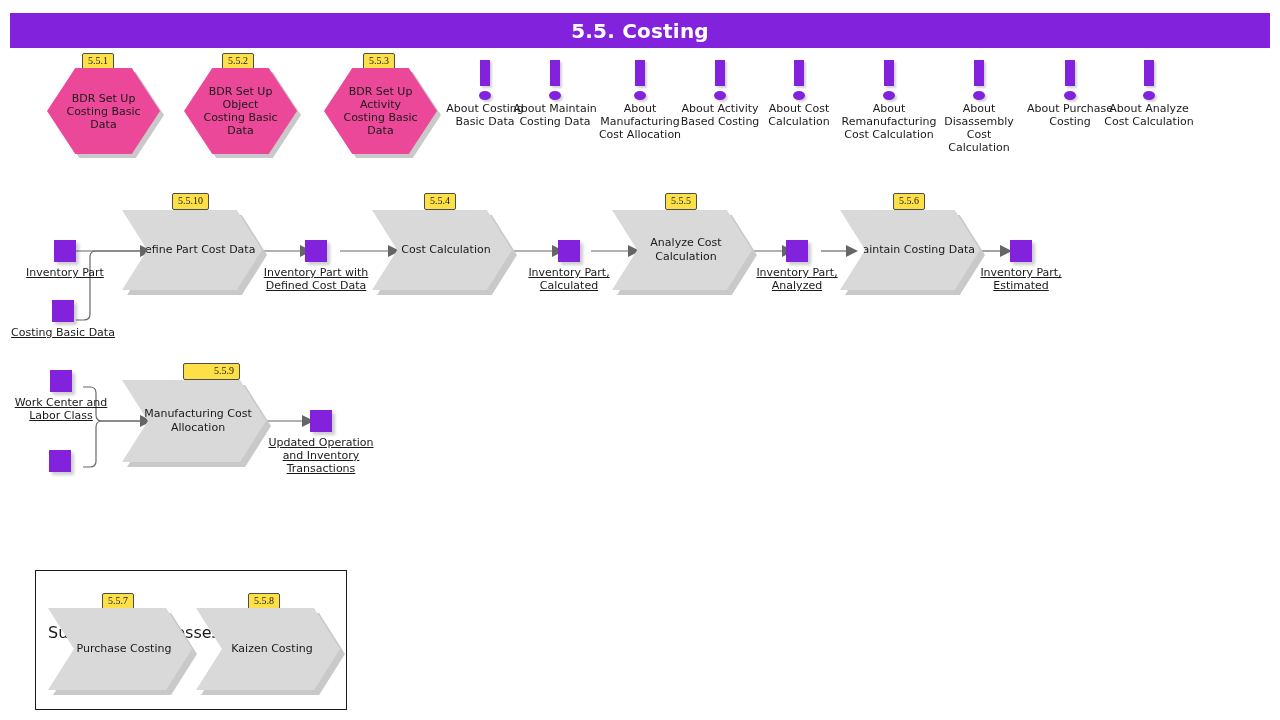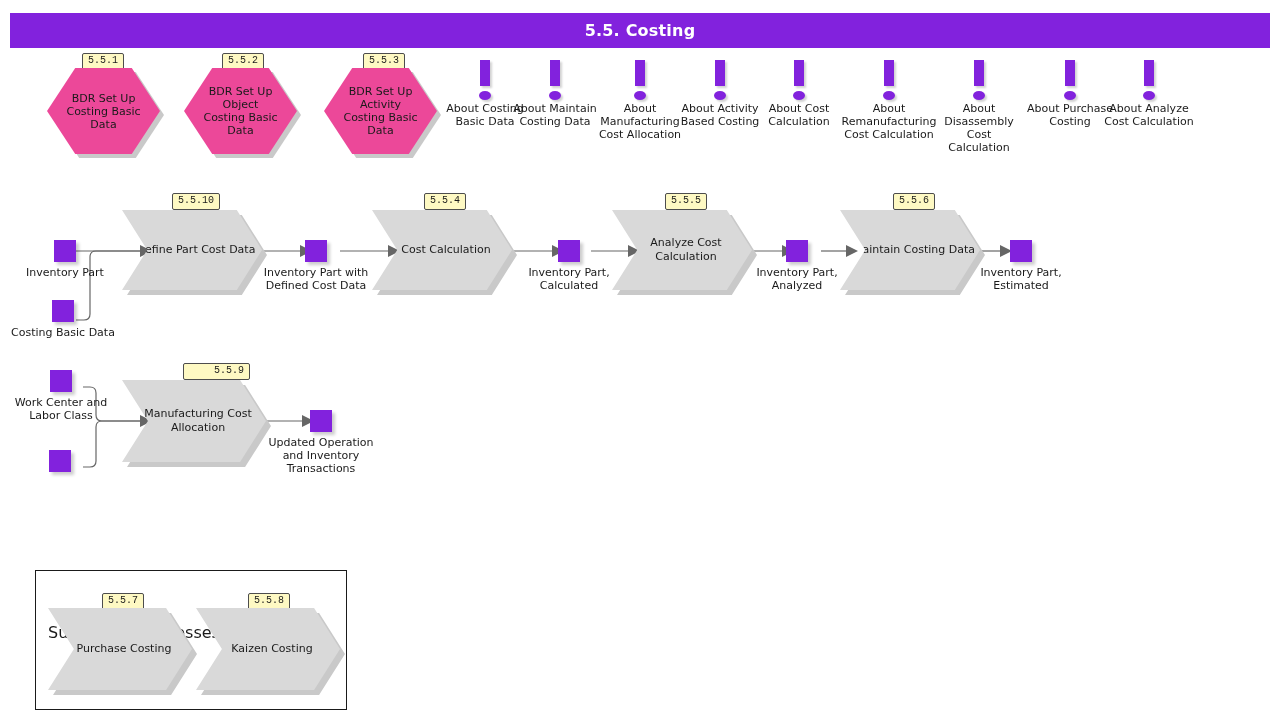--- a/index.html
+++ b/index.html
@@ -29,37 +29,37 @@
     top: 13px;
     width: 1260px;
     height: 35px;
     background: #8222dd;
     display: flex;
     align-items: center;
     justify-content: center;
   }
   .header-title {
     color: #ffffff;
-    font-size: 16px;
+    font-size: 20px;
     font-weight: bold;
     font-family: "DejaVu Sans", sans-serif;
     letter-spacing: 0.2px;
   }
 
   
   .id-tag {
     position: absolute;
-    background: #fef9c3;
+    background: #fde047;
     border: 1px solid #4d4d4d;
     border-radius: 2px;
     font-size: 10px;
     line-height: 12px;
     padding: 1px 5px 2px 5px;
     color: #1a1a1a;
-    font-family: Liberation Mono, monospace;
+    font-family: Liberation Serif, serif;
     white-space: nowrap;
     text-align: center;
   }
 
   
   .hex-node {
     position: absolute;
     width: 113px;
     height: 86px;
   }
@@ -166,20 +166,21 @@
     line-height: 13px;
     color: #1a1a1a;
     font-family: "DejaVu Sans", sans-serif;
   }
 
   
   .data-node {
     position: absolute;
     width: 110px;
     text-align: center;
+    text-decoration: underline;
   }
   .data-square {
     width: 22px;
     height: 22px;
     background: #8222dd;
     margin: 0 auto;
     box-shadow: 3px 3px 3px rgba(0,0,0,0.20);
   }
   .data-label {
     font-size: 11px;

